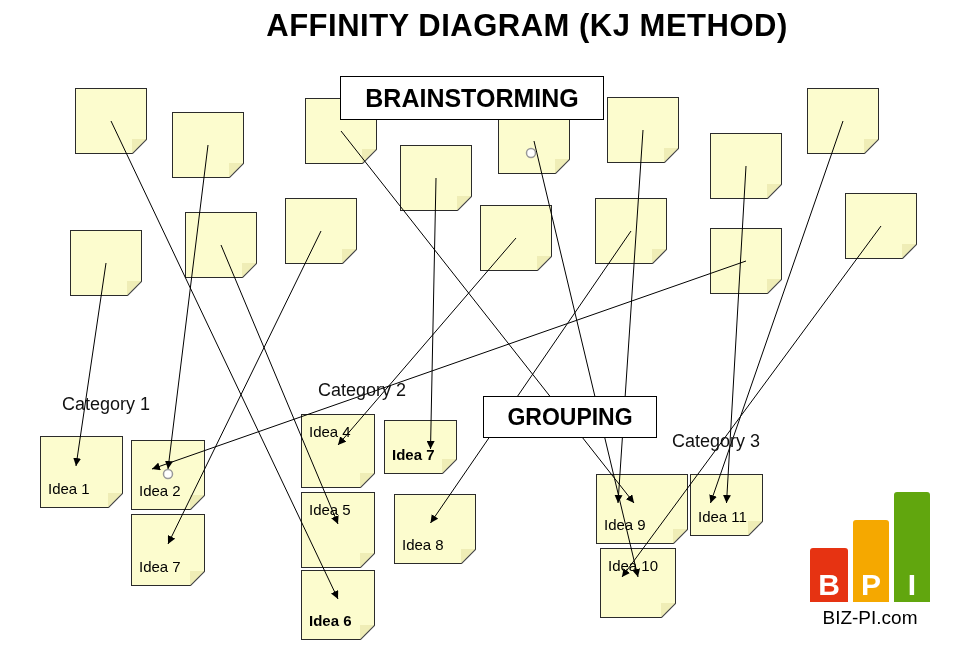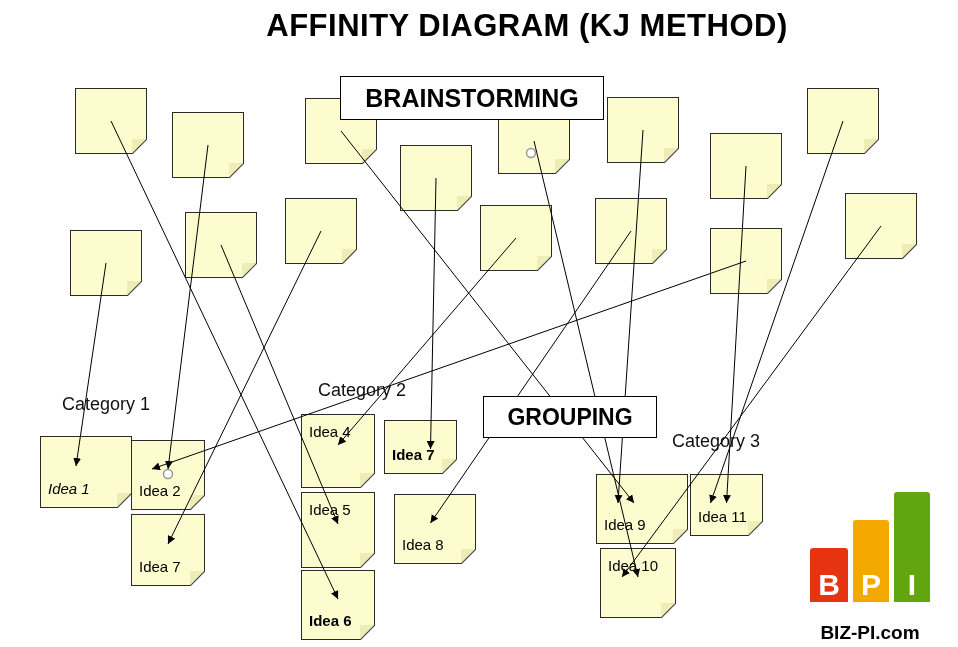--- a/index.html
+++ b/index.html
@@ -27,21 +27,21 @@
   .note .label.bottom{bottom:10px;}
 
   #lines{position:absolute;left:0;top:0;z-index:3;pointer-events:none;}
 
   #logo{position:absolute;left:806px;top:490px;width:128px;display:flex;
         flex-direction:column;align-items:center;z-index:5;}
   #logo-bars{display:flex;align-items:flex-end;gap:5px;height:112px;}
   .bar{display:flex;align-items:flex-end;justify-content:center;color:#fff;
        font-weight:900;font-size:30px;border-radius:3px 3px 0 0;}
   .bar span{padding-bottom:2px;line-height:1;}
-  .site{margin-top:20px;font-size:19px;color:#000;font-weight:bold;}
+  .site{margin-top:5px;font-size:19px;color:#000;}
 </style>
 </head>
 <body>
 
 <div class="canvas" id="canvas">
 
   <div class="title">AFFINITY DIAGRAM (KJ METHOD)</div>
 
   <div class="stage-box" id="brainstorm-box">BRAINSTORMING</div>
 
@@ -150,21 +150,21 @@
           <line x1="0" y1="15" x2="15" y2="0" stroke="#444" stroke-width="1.2"></line>
         </svg>
       </div>
       <div class="note blank" style="left: 845px; top: 193px; width: 72px; height: 66px;">
         <svg class="fold" width="15" height="15" viewBox="0 0 15 15">
           <polygon points="0,15 15,15 15,0" fill="#ffffff"></polygon>
           <polygon points="0,14 14,0 0,0" fill="#EFEDB6"></polygon>
           <line x1="0" y1="15" x2="15" y2="0" stroke="#444" stroke-width="1.2"></line>
         </svg>
       </div>
-      <div class="note idea" style="left: 40px; top: 436px; width: 92px; height: 72px; font-style: italic;">
+      <div class="note idea" style="left: 40px; top: 436px; width: 83px; height: 72px;">
         <svg class="fold" width="15" height="15" viewBox="0 0 15 15">
           <polygon points="0,15 15,15 15,0" fill="#ffffff"></polygon>
           <polygon points="0,14 14,0 0,0" fill="#EFEDB6"></polygon>
           <line x1="0" y1="15" x2="15" y2="0" stroke="#444" stroke-width="1.2"></line>
         </svg>
         <span class="label bottom">Idea 1</span>
       </div>
       <div class="note idea" style="left: 131px; top: 440px; width: 74px; height: 70px; text-decoration: underline;">
         <svg class="fold" width="15" height="15" viewBox="0 0 15 15">
           <polygon points="0,15 15,15 15,0" fill="#ffffff"></polygon>

